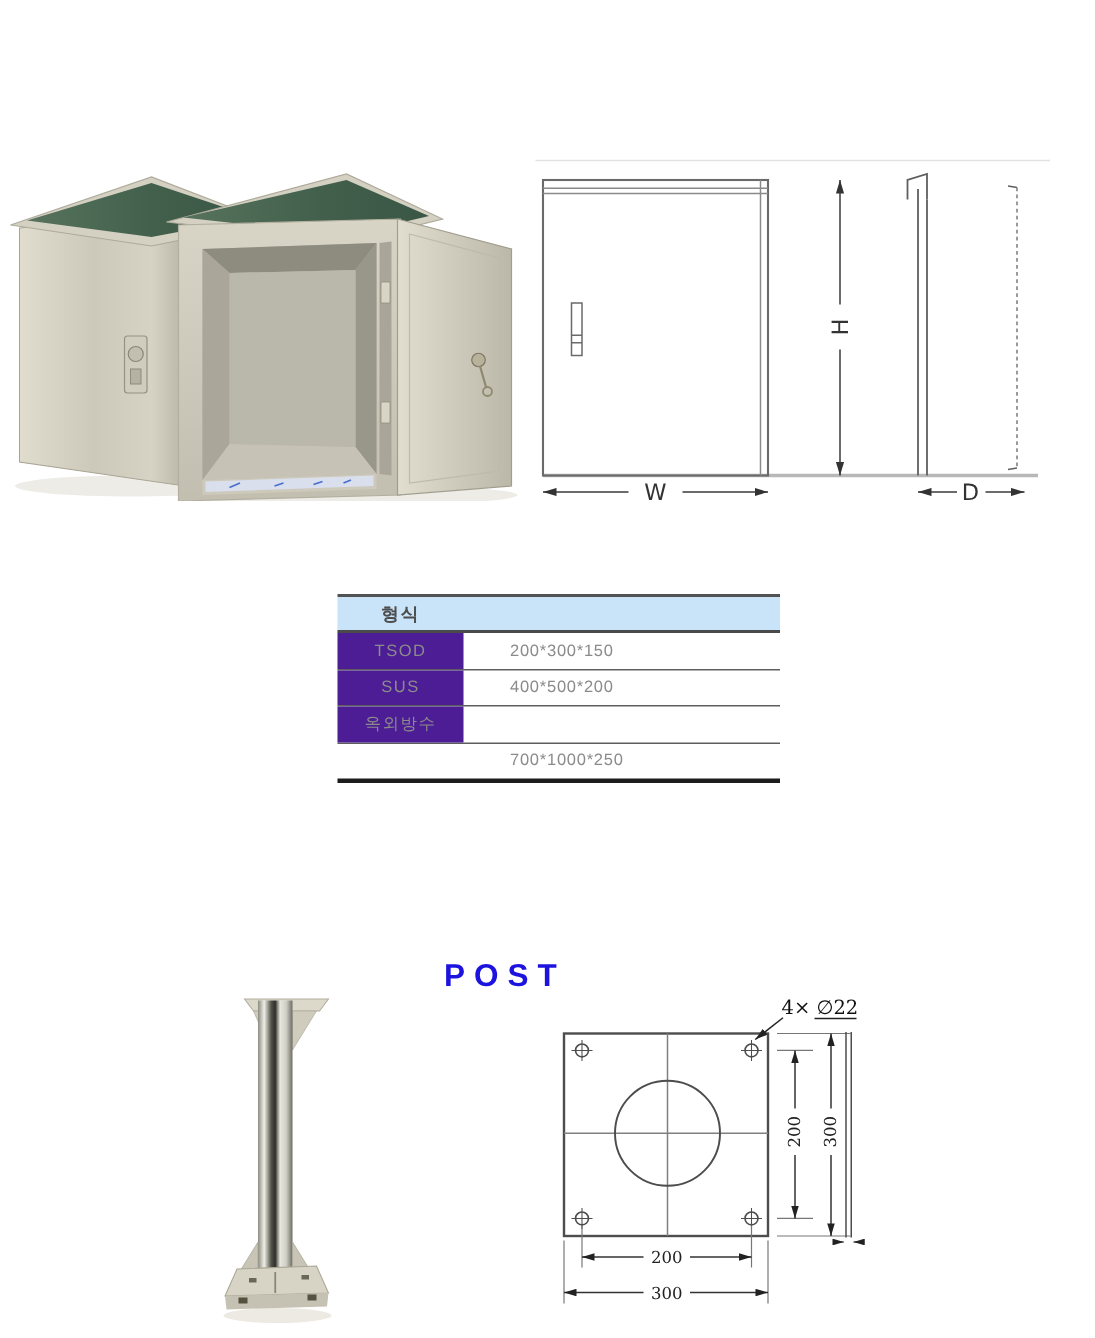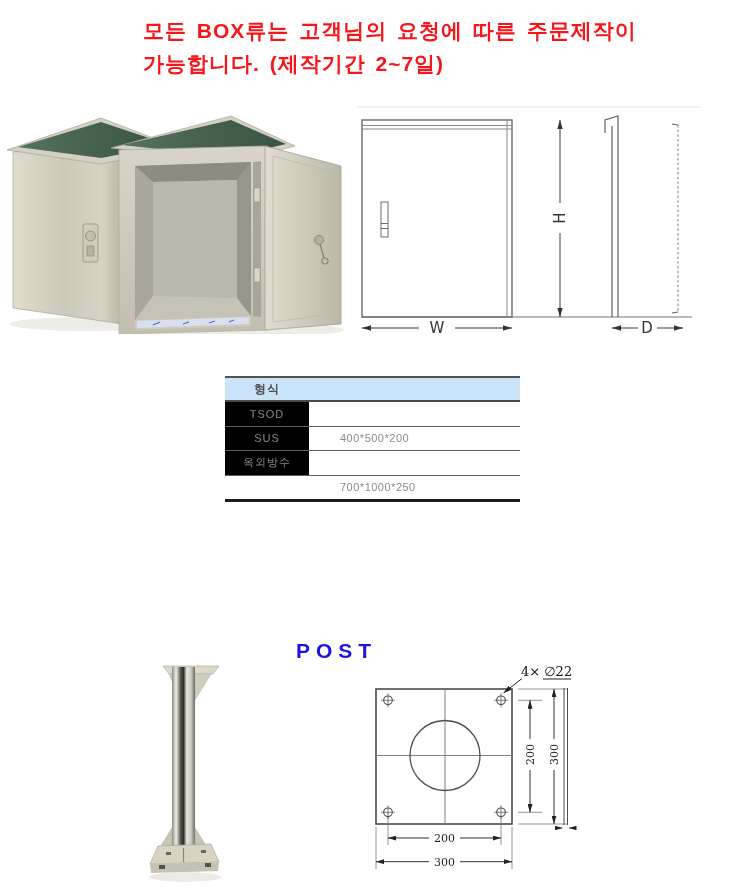--- a/index.html
+++ b/index.html
@@ -8,48 +8,44 @@
   
   .main-title{position:absolute;left:143px;top:14px;width:520px;
               color:#f81419;font-weight:bold;font-size:21px;line-height:33px;
               letter-spacing:1px;word-spacing:3px;}
   
   .photo-boxes{position:absolute;left:3px;top:98px;width:345px;height:236px;}
   .box-diagram{position:absolute;left:355px;top:100px;width:375px;height:240px;}
   .post-photo{position:absolute;left:145px;top:650px;width:90px;height:235px;}
   .plate-diagram{position:absolute;left:365px;top:648px;width:365px;height:244px;}
   
-  .spec-table{position:absolute;left:225px;top:376px;width:295px;
+  .spec-table{position:absolute;left:225px;top:396px;width:295px;
               border-top:2px solid #525252;border-bottom:3px solid #1c1c1c;}
   .t-head{display:flex;height:22px;background:#c9e3f8;border-bottom:2px solid #4a4a4a;
           align-items:center;font-weight:bold;font-size:12px;color:#4d4d4d;letter-spacing:1px;}
   .t-row{display:flex;height:23.5px;border-bottom:1px solid #5e5e5e;
          align-items:stretch;font-size:11px;color:#8b8b8b;letter-spacing:1px;}
   .t-row:last-child{border-bottom:none;align-items:center;}
   .t-col1{width:84px;display:flex;align-items:center;justify-content:center;}
-  .t-row .t-col1{background:#000000;}
+  .t-row .t-col1{background:#4c1d95;}
   .t-col2{flex:1;display:flex;align-items:center;padding-left:31px;letter-spacing:.5px;}
   .t-head .t-col2{padding-left:41px;letter-spacing:1px;}
   
   .post-title{position:absolute;left:277px;top:639px;color:#1c13df;font-weight:bold;
               font-size:21px;letter-spacing:6px;margin-left:19px;}
   
   .dim-sans{font-family:"DejaVu Sans","Liberation Sans",sans-serif;font-size:15px;fill:#333;}
   .dim-serif{font-family:"DejaVu Serif","Liberation Serif",serif;font-size:11px;fill:#222;}
   .callout{font-family:"DejaVu Serif","Liberation Serif",serif;font-size:13px;fill:#111;}
 </style>
 </head>
 <body>
 
 <div class="canvas">
 
-  <div class="main-title">
-    <div>모든 BOX류는 고객님의 요청에 따른 주문제작이</div>
-    <div>가능합니다. (제작기간 2~7일)</div>
-  </div>
 
   <svg class="photo-boxes" viewBox="0 0 345 236">
     <defs>
       <linearGradient id="gMetalL" x1="0" y1="0" x2="1" y2="0">
         <stop offset="0" stop-color="#e0dcce"></stop>
           <stop offset=".45" stop-color="#cdc9ba"></stop>
         <stop offset=".8" stop-color="#d6d2c4"></stop>
           <stop offset="1" stop-color="#bab6a7"></stop>
       </linearGradient>
       <linearGradient id="gMetalR" x1="0" y1="0" x2="0" y2="1">
@@ -164,20 +160,21 @@
     </g>
     <text class="dim-sans" x="292" y="233" text-anchor="middle">D</text>
   </svg>
 
   <div class="spec-table">
     <div class="t-head">
       <div class="t-col1">형식</div>
     </div>
     <div class="t-row">
       <div class="t-col1">TSOD</div>
+      <div class="t-col2">200*300*150</div>
     </div>
     <div class="t-row">
       <div class="t-col1">SUS</div>
       <div class="t-col2">400*500*200</div>
     </div>
     <div class="t-row">
       <div class="t-col1">옥외방수</div>
     </div>
     <div class="t-row">
       <div class="t-col1"></div>

